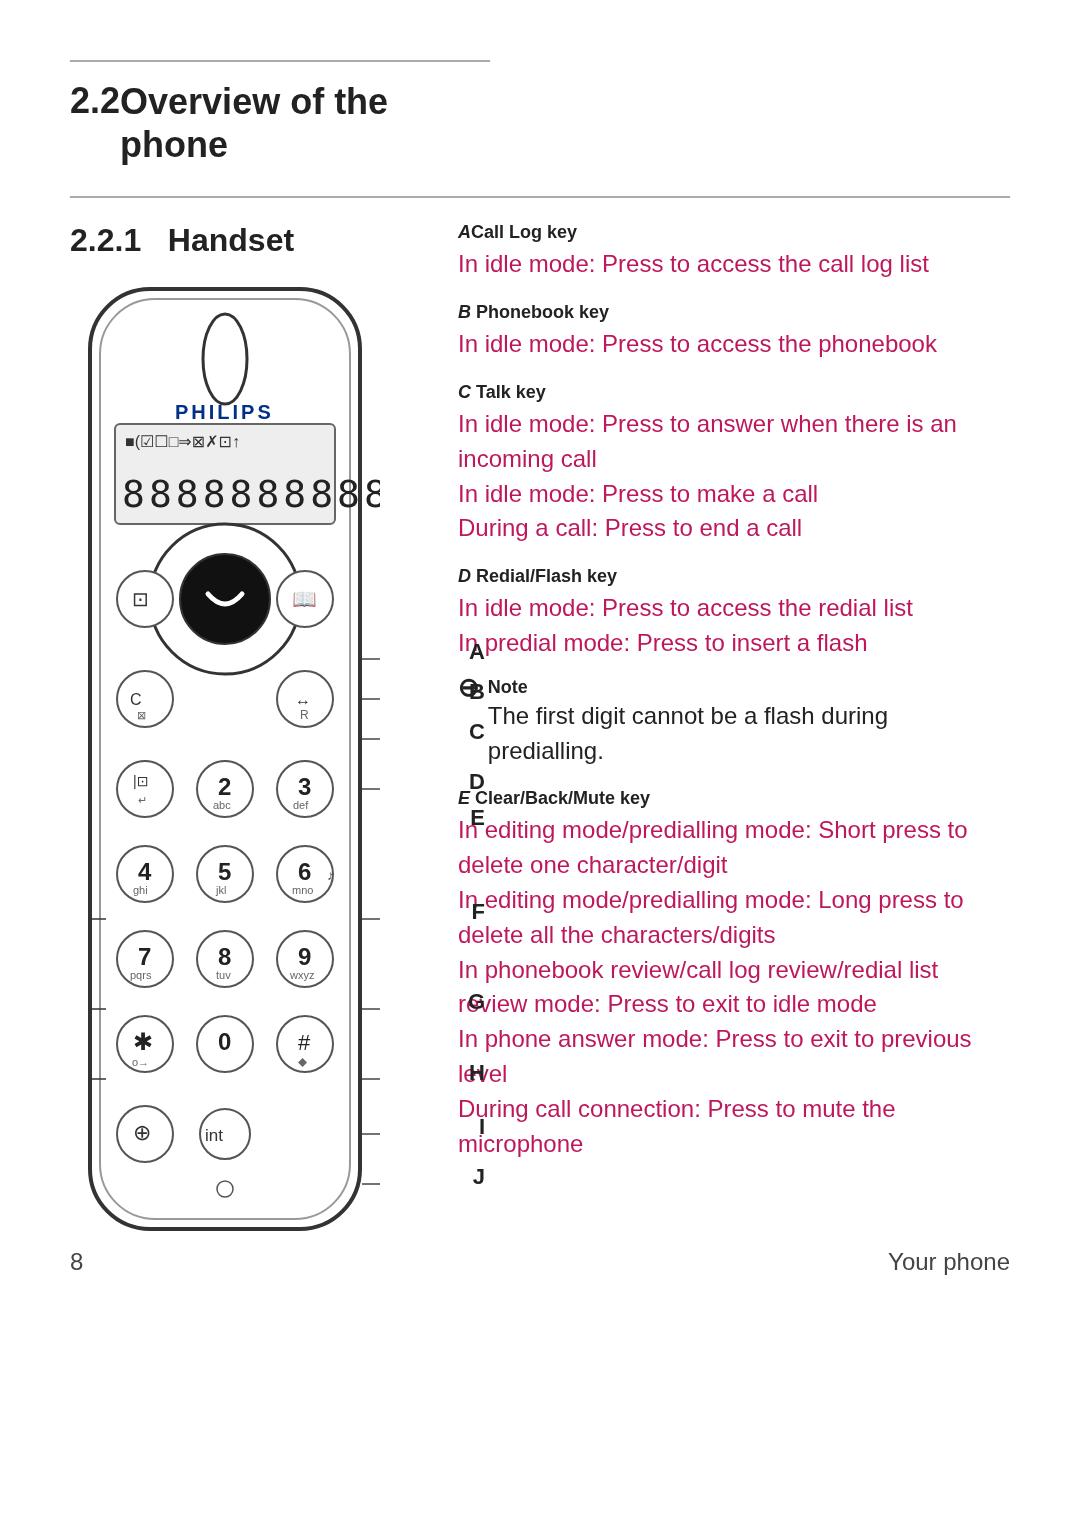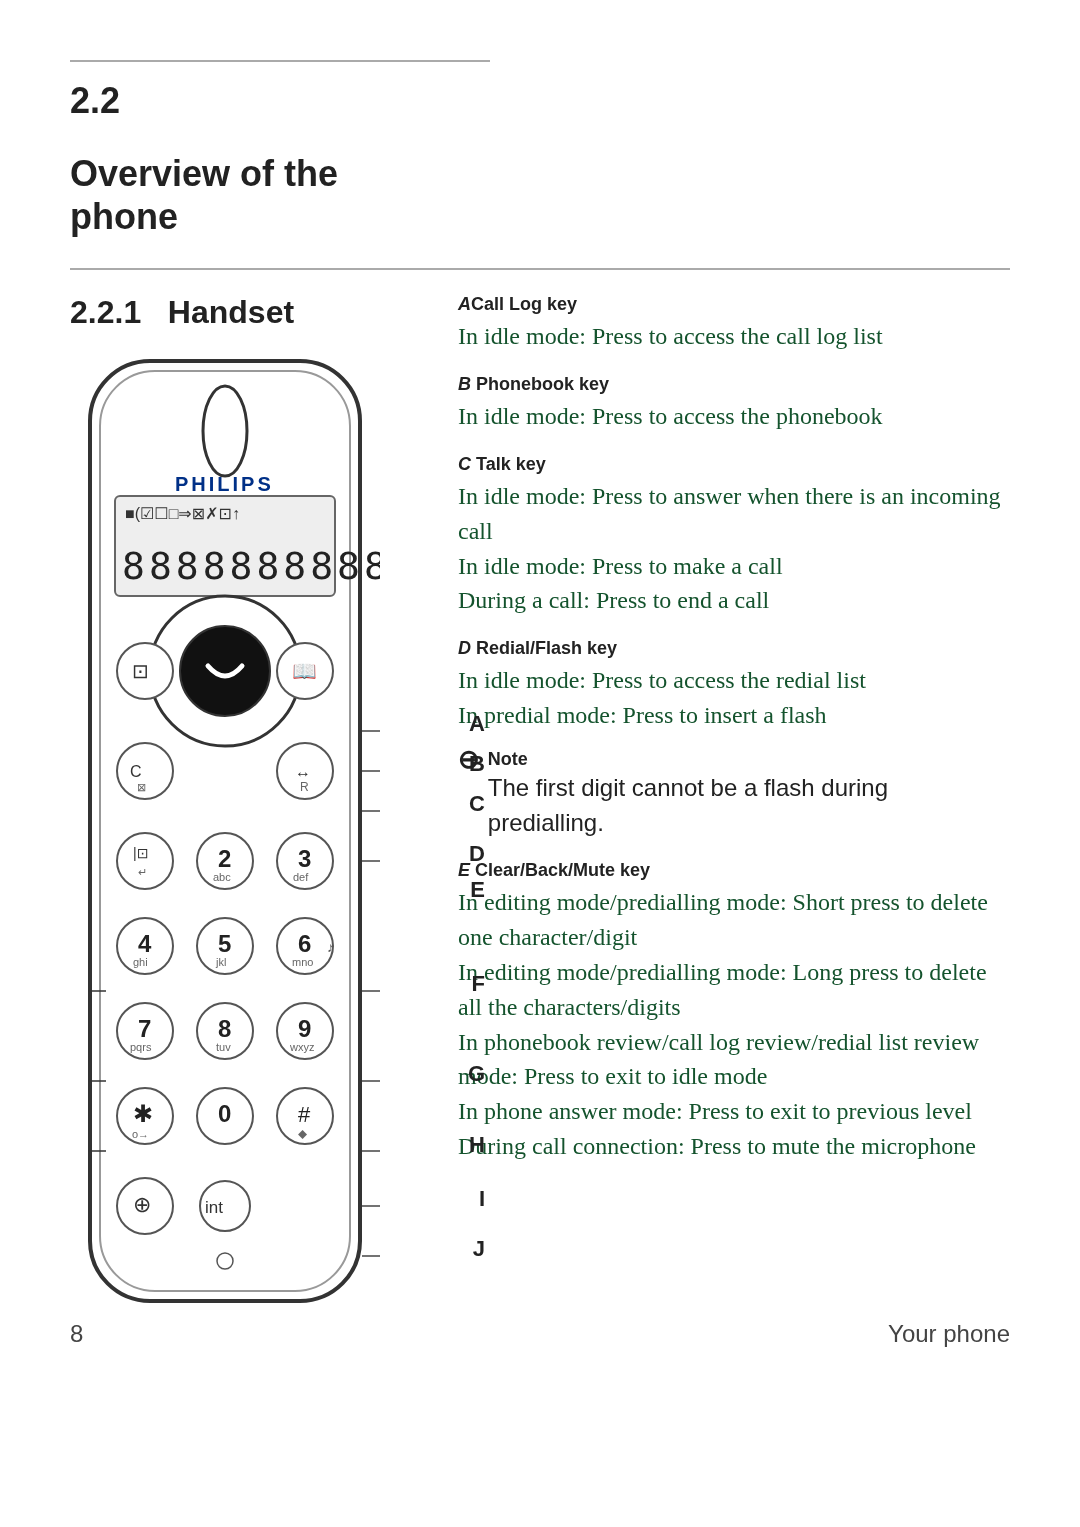--- a/index.html
+++ b/index.html
@@ -22,23 +22,21 @@
     .top-rule {
       border: none;
       border-top: 2px solid #aaa;
       margin-bottom: 18px;
       width: 420px;
     }
 
     
     .section-heading {
       display: flex;
-      gap: 30px;
       margin-bottom: 30px;
-      flex-direction: column;
     }
     .section-number {
       font-size: 36px;
       font-weight: bold;
       white-space: nowrap;
     }
     .section-title {
       font-size: 36px;
       font-weight: bold;
       line-height: 1.2;
@@ -82,23 +80,22 @@
 
     .key-title {
       font-size: 18px;
       font-weight: bold;
       margin-bottom: 4px;
     }
 
     .key-desc {
       font-size: 24px;
       line-height: 1.45;
-      color: #14532d;
+      color: #be185d;
       margin-left: 0;
-      font-family: Liberation Serif, serif;
     }
 
     .note-box {
       display: flex;
       align-items: flex-start;
       gap: 8px;
       margin: 10px 0;
       font-size: 24px;
     }
 

